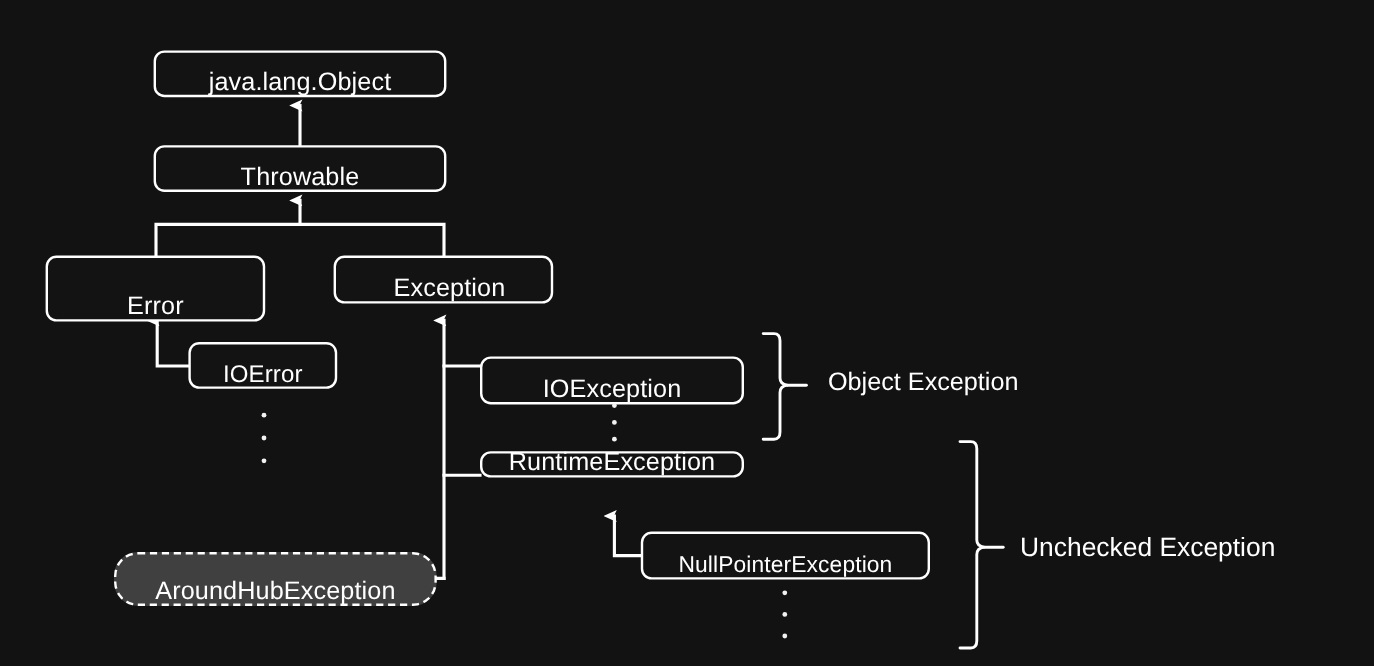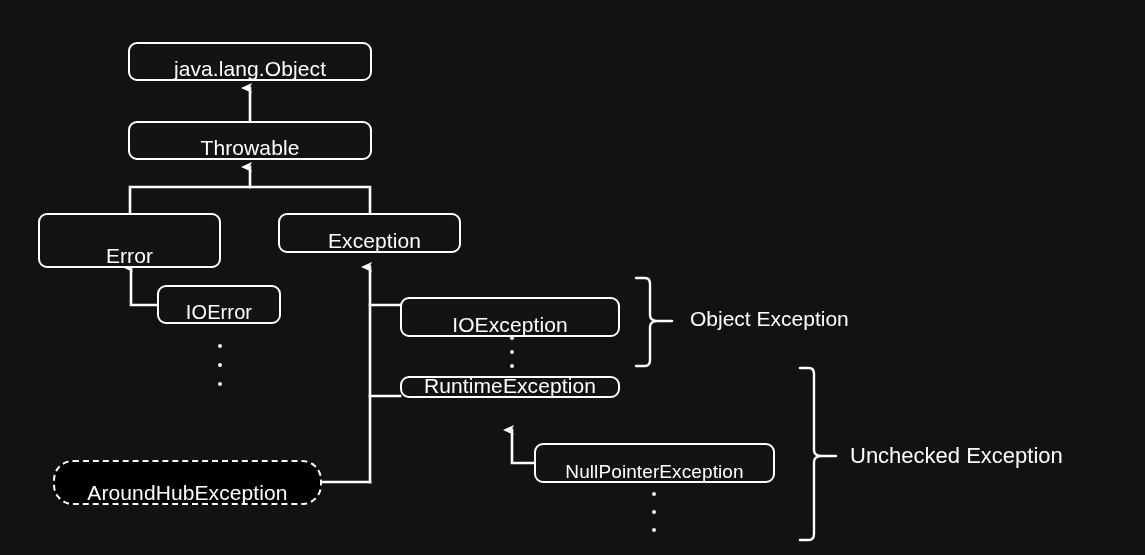--- a/index.html
+++ b/index.html
@@ -33,23 +33,24 @@
     background: #131313;
     border: 2px solid #ffffff;
     letter-spacing: 0.1px;
     white-space: nowrap;
   }
   .node-label {
     display: block;
     line-height: 1;
   }
   .node.highlight {
-    background: #000000;
+    background: #404040;
     border: 2px dashed #ffffff;
     border-radius: 20px;
+    margin-left: 42px;
   }
   .brace-label {
     position: absolute;
     color: #ffffff;
     white-space: nowrap;
     line-height: 1;
   }
   .dots {
     position: absolute;
     display: flex;

